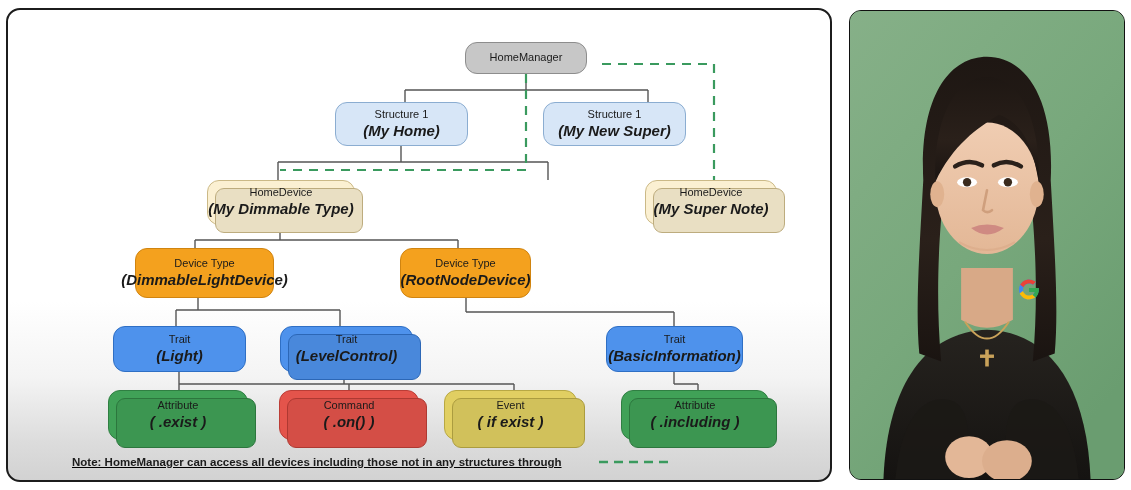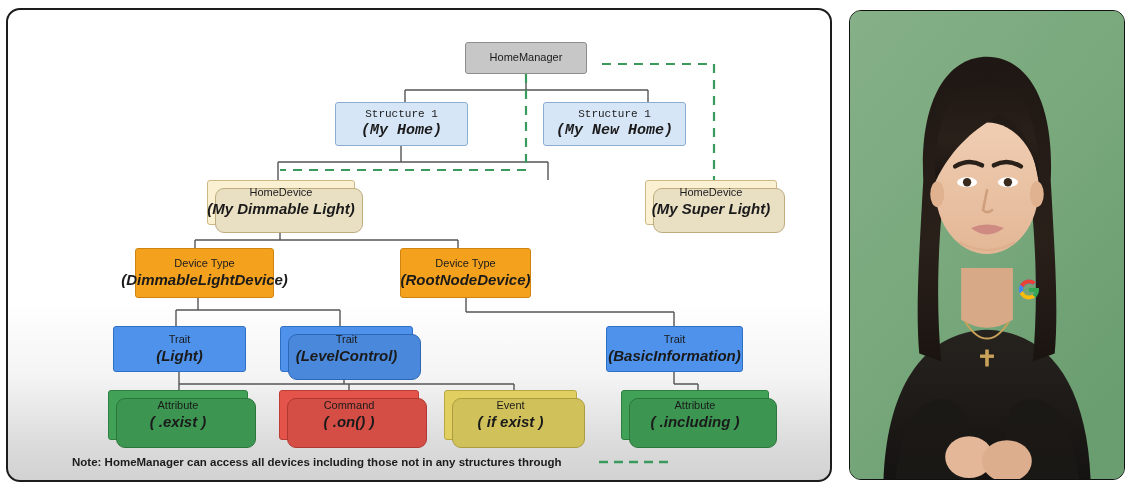--- a/index.html
+++ b/index.html
@@ -21,21 +21,21 @@
     overflow: hidden;
   }
   #diagram-inner { position: absolute; inset: 0; }
 
   
   #connectors { position: absolute; left: 0; top: 0; width: 826px; height: 474px; }
 
   
   .node {
     position: absolute;
-    border-radius: 3px;
+    border-radius: 12px;
     display: flex; flex-direction: column;
     align-items: center; justify-content: center;
     text-align: center;
     color: #1a1a1a;
     line-height: 1.25;
     z-index: 5;
   }
   .node .l1 { font-size: 11px; font-weight: 400; white-space: nowrap; }
   .node .l2 { font-size: 15px; font-style: italic; font-weight: 600; white-space: nowrap; }
 
@@ -46,33 +46,33 @@
     width: 100%; height: 100%;
     border-radius: 9px;
     background: inherit;
     border: inherit;
     z-index: -1;
     filter: brightness(0.93);
   }
   .stack { z-index: 5; }
 
   .n-gray   { background: #c7c7c7; border: 1px solid #8d8d8d; }
-  .n-blue-l { background: #d7e6f7; border: 1px solid #8badd1; font-family: Liberation Mono, monospace; }
+  .n-blue-l { background: #d7e6f7; border: 1px solid #8badd1; }
   .n-cream  { background: #fbf0d2; border: 1px solid #cbb987; }
   .n-purple { background: #c57fa8; border: 1px solid #9c5c83; }
   .n-orange { background: #f4a11e; border: 1px solid #d08410; }
   .n-blue   { background: #4e92ec; border: 1px solid #2f6fc4; }
   .n-green  { background: #40a157; border: 1px solid #2f7f42; text-align: right; }
   .n-red    { background: #e4544b; border: 1px solid #bb3d36; }
   .n-yellow { background: #e1cf62; border: 1px solid #b8a844; }
 
   
   #note-row {
     position: absolute; left: 0; top: 443px; width: 826px;
-    display: flex; align-items: center; z-index: 6;
+    display: flex; align-items: center; z-index: 6; text-decoration: underline;
   }
   #note-text {
     margin-left: 64px;
     font-size: 11.5px; font-weight: 700; color: #1c1c1c;
     white-space: nowrap;
   }
   #note-dash { margin-left: 36px; }
 
   
   #video-panel {
@@ -124,32 +124,32 @@
         <span class="l1">HomeManager</span>
       </div>
 
       <div class="node n-blue-l" style="left:327px; top:92px; width:133px; height:44px;">
         <span class="l1">Structure 1</span>
         <span class="l2">(My Home)</span>
       </div>
 
       <div class="node n-blue-l" style="left:535px; top:92px; width:143px; height:44px;">
         <span class="l1">Structure 1</span>
-        <span class="l2">(My New Home)</span>
+        <span class="l2">(My New Super)</span>
       </div>
 
       <div class="node n-cream stack" style="left:199px; top:170px; width:148px; height:45px;">
         <span class="l1">HomeDevice</span>
-        <span class="l2">(My Dimmable Light)</span>
+        <span class="l2">(My Dimmable Type)</span>
       </div>
 
 
       <div class="node n-cream stack" style="left:637px; top:170px; width:132px; height:45px;">
         <span class="l1">HomeDevice</span>
-        <span class="l2">(My Super Light)</span>
+        <span class="l2">(My Super Note)</span>
       </div>
 
       <div class="node n-orange" style="left:127px; top:238px; width:139px; height:50px;">
         <span class="l1">Device Type</span>
         <span class="l2">(DimmableLightDevice)</span>
       </div>
 
       <div class="node n-orange" style="left:392px; top:238px; width:131px; height:50px;">
         <span class="l1">Device Type</span>
         <span class="l2">(RootNodeDevice)</span>

